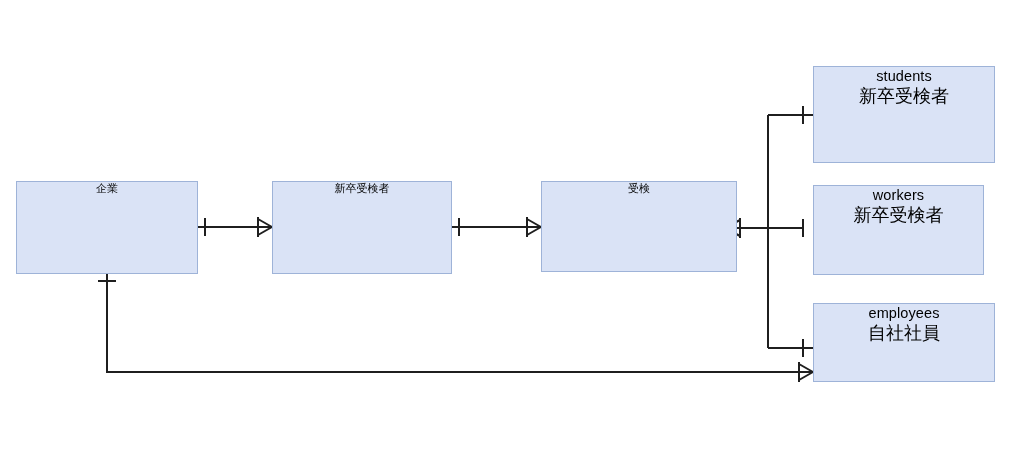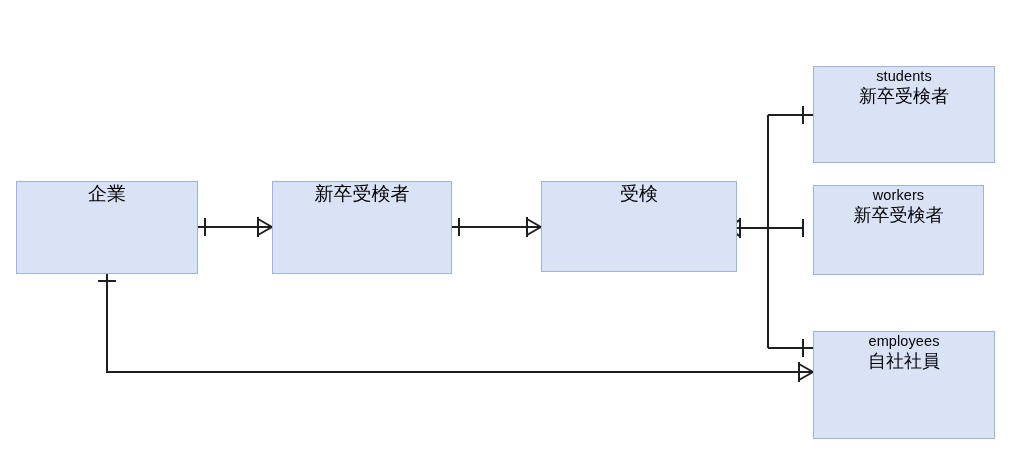--- a/index.html
+++ b/index.html
@@ -29,21 +29,21 @@
     line-height: 1.25;
   }
   .entity .line-en {
     font-size: 14.5px;
     letter-spacing: 0.1px;
   }
   .entity .line-jp {
     font-size: 18px;
   }
   .entity .line-single {
-    font-size: 19px;
+    font-size: 11px;
   }
   svg.wires {
     position: absolute;
     left: 0;
     top: 0;
     width: 1012px;
     height: 474px;
     overflow: visible;
     pointer-events: none;
   }
@@ -119,18 +119,18 @@
   <div class="entity" style="left:813px; top:66px; width:182px; height:97px;">
     <div class="line-en">students</div>
     <div class="line-jp">新卒受検者</div>
   </div>
 
   <div class="entity" style="left:813px; top:185px; width:171px; height:90px;">
     <div class="line-en">workers</div>
     <div class="line-jp">新卒受検者</div>
   </div>
 
-  <div class="entity" style="left:813px; top:303px; width:182px; height:108px;margin-top:28px;">
+  <div class="entity" style="left:813px; top:303px; width:182px; height:79px;">
     <div class="line-en">employees</div>
     <div class="line-jp">自社社員</div>
   </div>
 
 </div>
 
 </body></html>

